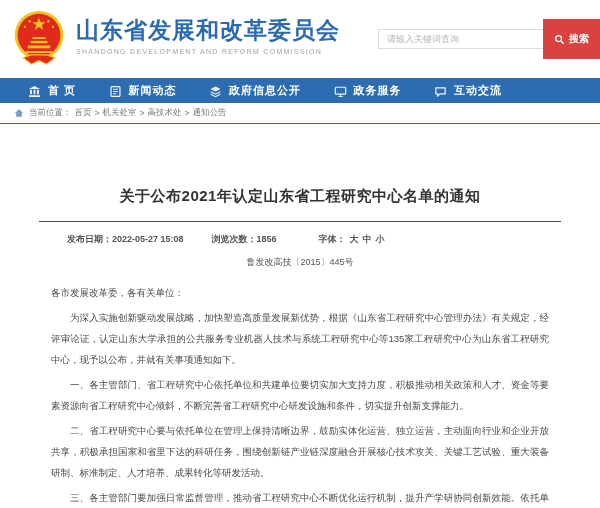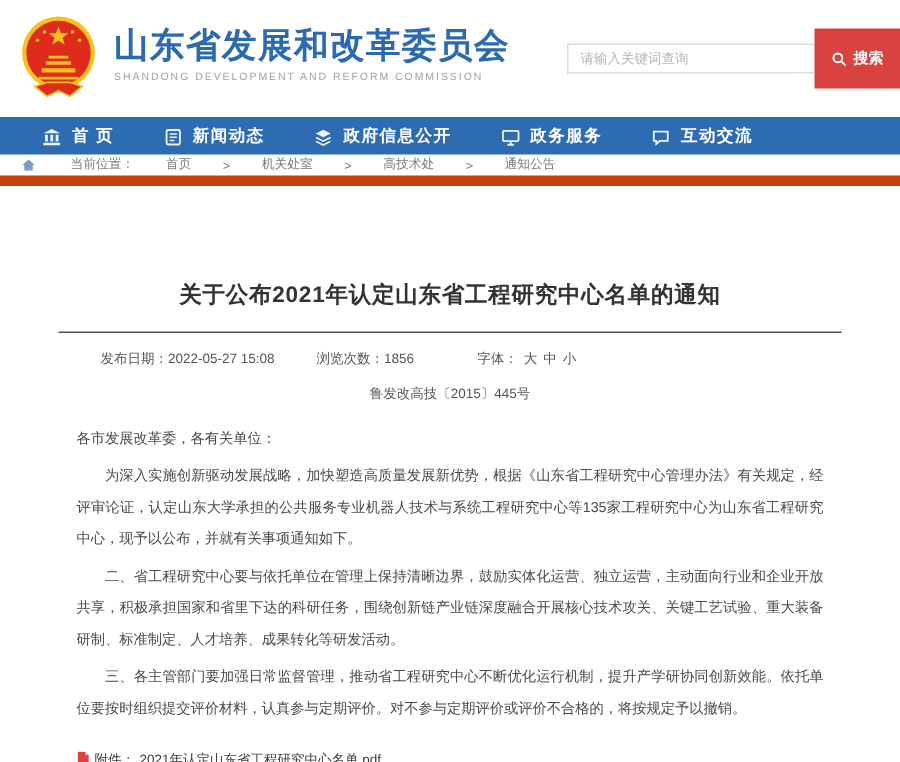--- a/index.html
+++ b/index.html
@@ -29,30 +29,30 @@
   
   .nav {
     height:25px; background:#2e6cb2; display:flex; align-items:center;
     justify-content:space-between; padding:0 98px 0 28px;
   }
   .nav-item { display:flex; align-items:flex-end; gap:7px; cursor:pointer; }
   .nav-item .label { color:#ffffff; font-size:11px; font-weight:bold; letter-spacing:1px; white-space:nowrap; }
   .nav-icon { width:13px; height:13px; display:block; opacity:.92; }
   
   .breadcrumb {
-    height:21px; display:flex; align-items:center; gap:21px;
-    padding-left:14px; font-size:8.5px; color:#7a7a7a; border-bottom:7px solid #c2410c;
+    height:21px; display:flex; align-items:center; gap:3px;
+    padding-left:14px; font-size:8.5px; color:#7a7a7a; border-bottom:1px solid #c2410c;
   }
   .breadcrumb .crumb { cursor:pointer; }
   .home-ic { width:10px; height:10px; margin-right:2px; }
   
   .article { width:522px; margin:0 auto; padding-top:19px; }
   .article-title { text-align:center; font-size:15px; font-weight:bold; color:#333; letter-spacing:.5px;margin-top:44px; }
   .title-divider { border:none; border-top:1px solid #4d4d4d; margin-top:15px; }
-  .meta { display:flex; align-items:flex-end; font-size:9px; color:#555; margin-top:11px; padding-left:28px; }
+  .meta { display:flex; align-items:flex-end; font-size:9px; color:#555; margin-top:11px; padding-left:28px;font-weight:bold; }
   .meta .pair { margin-right:28px; white-space:nowrap; }
   .meta .gap-lg { margin-right:42px; }
   .font-opts span { cursor:pointer; margin-right:4px; }
   .doc-number { text-align:center; font-size:9px; color:#555; margin-top:10px; }
   .body-text { font-size:9.5px; color:#4a4a4a; line-height:21px; margin-top:13px; padding:0 12px; text-align:justify; }
   .salutation { margin-bottom:4px; }
   .para { text-indent:2em; margin-bottom:4px; }
   .attachment { display:flex; align-items:center; gap:3px; font-size:9px; color:#3c3c3c; margin-top:17px; padding-left:12px; cursor:pointer; }
   .pdf-ic { width:9px; height:11px; }
 </style>
@@ -148,20 +148,21 @@
     <span class="pair"><span>发布日期：</span><span>2022-05-27 15:08</span></span>
     <span class="pair gap-lg"><span>浏览次数：</span><span>1856</span></span>
     <span class="pair font-opts"><span>字体：</span><span>大</span><span>中</span><span>小</span></span>
   </div>
 
   <div class="doc-number">鲁发改高技〔2015〕445号</div>
 
   <div class="body-text">
     <div class="salutation">各市发展改革委，各有关单位：</div>
     <div class="para">为深入实施创新驱动发展战略，加快塑造高质量发展新优势，根据《山东省工程研究中心管理办法》有关规定，经评审论证，认定山东大学承担的公共服务专业机器人技术与系统工程研究中心等135家工程研究中心为山东省工程研究中心，现予以公布，并就有关事项通知如下。</div>
+    <div class="para">一、各主管部门、省工程研究中心依托单位和共建单位要切实加大支持力度，积极推动相关政策和人才、资金等要素资源向省工程研究中心倾斜，不断完善省工程研究中心研发设施和条件，切实提升创新支撑能力。</div>
     <div class="para">二、省工程研究中心要与依托单位在管理上保持清晰边界，鼓励实体化运营、独立运营，主动面向行业和企业开放共享，积极承担国家和省里下达的科研任务，围绕创新链产业链深度融合开展核心技术攻关、关键工艺试验、重大装备研制、标准制定、人才培养、成果转化等研发活动。</div>
     <div class="para">三、各主管部门要加强日常监督管理，推动省工程研究中心不断优化运行机制，提升产学研协同创新效能。依托单位要按时组织提交评价材料，认真参与定期评价。对不参与定期评价或评价不合格的，将按规定予以撤销。</div>
   </div>
 
   <div class="attachment">
     <svg class="pdf-ic" viewBox="0 0 10 12">
       <path fill="#d9423e" d="M1 0h5.4L9 2.6V12H1z"></path>
       <path fill="#f4a9a5" d="M6.4 0 9 2.6H6.4z"></path>
     </svg>
     <span>附件：</span>

